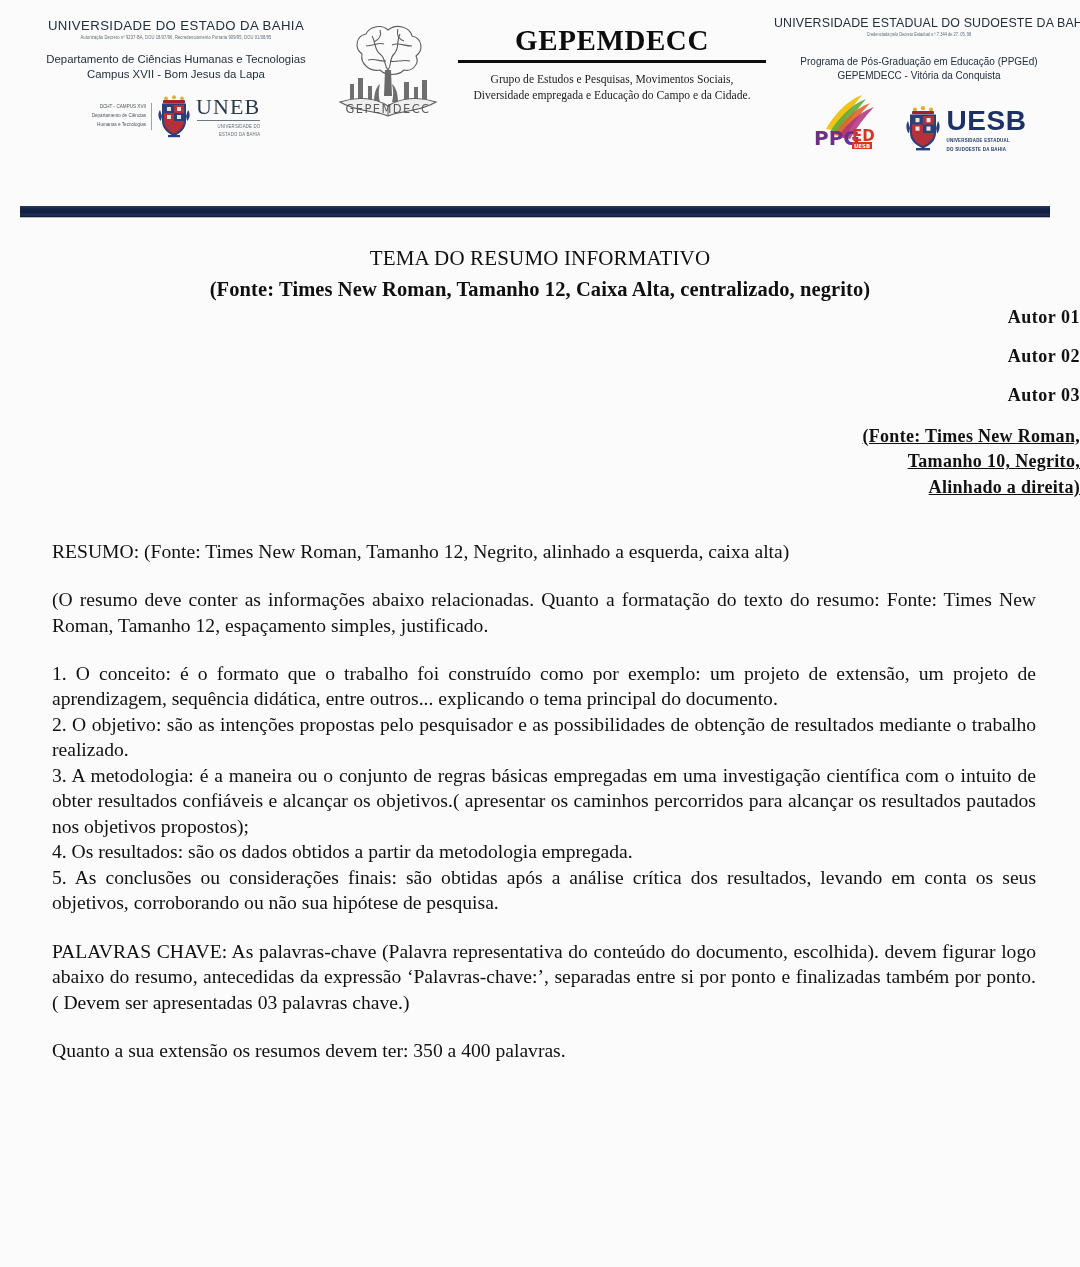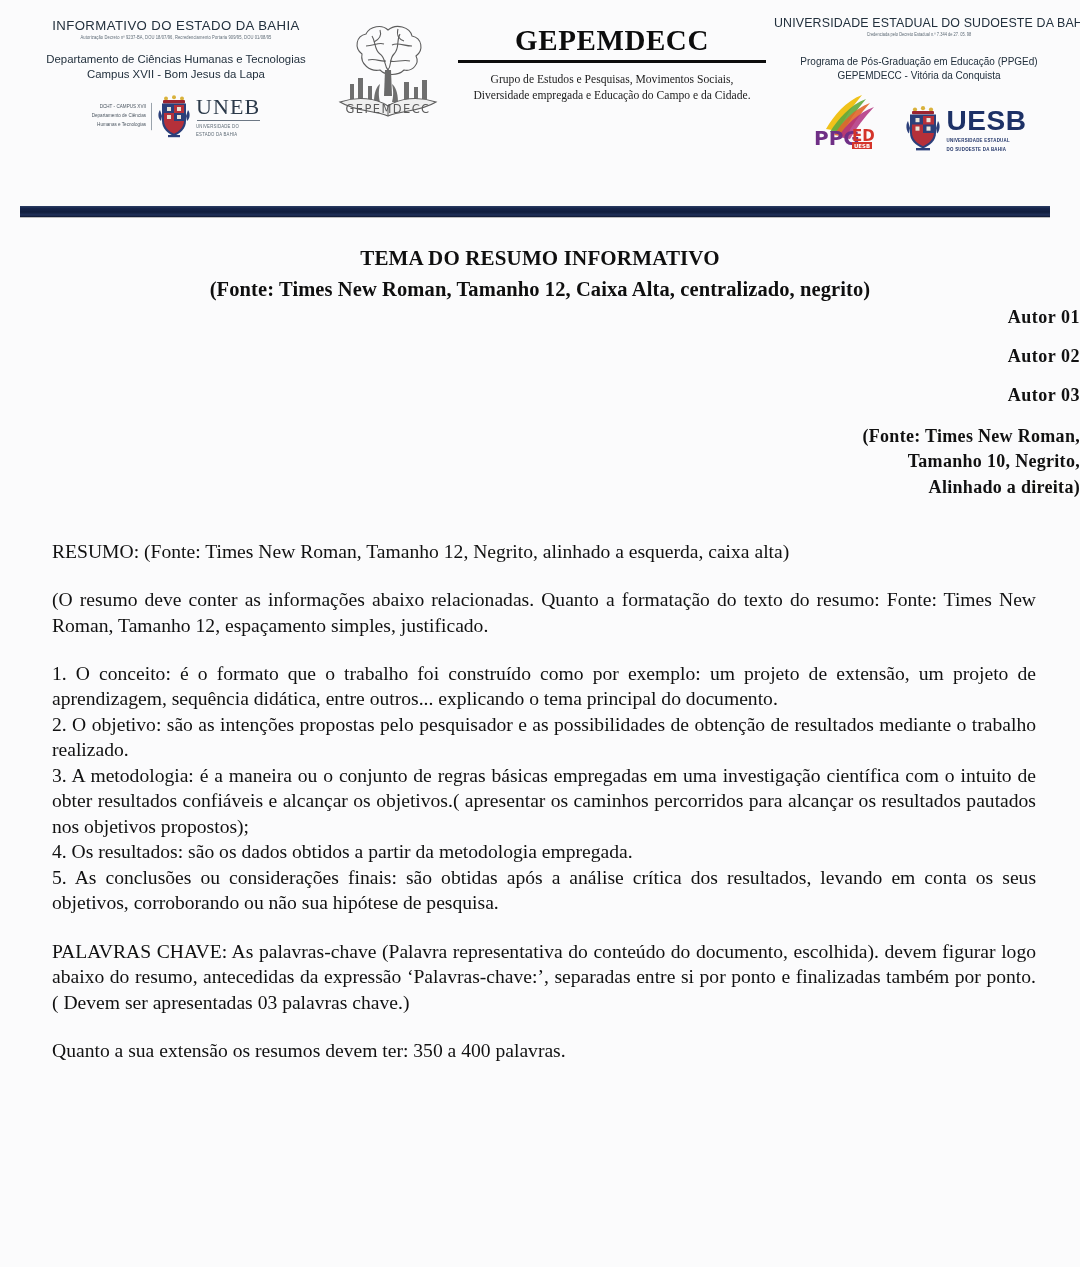--- a/index.html
+++ b/index.html
@@ -84,21 +84,21 @@
     white-space: nowrap;
   }
   .crest {
     width: 34px;
     height: 44px;
     position: relative;
     flex: 0 0 auto;
   }
   .crest svg { display:block; width:100%; height:100%; }
   .uneb-word {
-    text-align: left;
+    text-align: right;
     line-height: 1;
   }
   .uneb-word .big {
     font-family: "Liberation Serif", serif;
     font-size: 22px;
     letter-spacing: 1.1px;
     color: #2c3a4a;
   }
   .uneb-word .rule {
     height: 1px;
@@ -240,21 +240,21 @@
   
   .doc-body {
     position: absolute;
     top: 245px;
     left: 0;
     width: 1080px;
   }
 
   .doc-title {
     text-align: center;
-    font-weight: 700;
+    font-weight: 400;
     font-size: 21px;
     letter-spacing: .15px;
     color: #0f0f0f;
     line-height: 1.30;
     padding: 0 120px;
   }
   .doc-subtitle {
     text-align: center;
     font-weight: 700;
     font-size: 20.5px;
@@ -276,20 +276,21 @@
     color: #111;
     margin-bottom: 18px;
   }
   .authors .fontnote {
     font-weight: 700;
     font-size: 18px;
     letter-spacing: .3px;
     color: #111;
     line-height: 1.42;
     margin-top: 14px;
+    text-decoration: underline;
   }
 
   .content {
     margin-top: 38px;
     padding: 0 44px 0 52px;
     font-size: 19.6px;
     line-height: 1.30;
     color: #111;
   }
   .gap { height: 23px; }
@@ -308,21 +309,21 @@
   
 </style>
 </head>
 <body>
 
 <div class="page">
 
   <div class="letterhead">
 
     <div class="lh-left">
-      <div class="univ">INFORMATIVO DO ESTADO DA BAHIA</div>
+      <div class="univ">UNIVERSIDADE DO ESTADO DA BAHIA</div>
       <div class="decreto">Autorização Decreto nº 9237-BA, DOU 18/07/96, Recredenciamento Portaria 909/95, DOU 01/08/95</div>
       <div class="dept">
         <div>Departamento de Ciências Humanas e Tecnologias</div>
         <div>Campus XVII - Bom Jesus da Lapa</div>
       </div>
       <div class="logorow">
         <div class="dcht">
           <div>DCHT - CAMPUS XVII</div>
           <div>Departamento de Ciências</div>
           <div>Humanas e Tecnologias</div>

